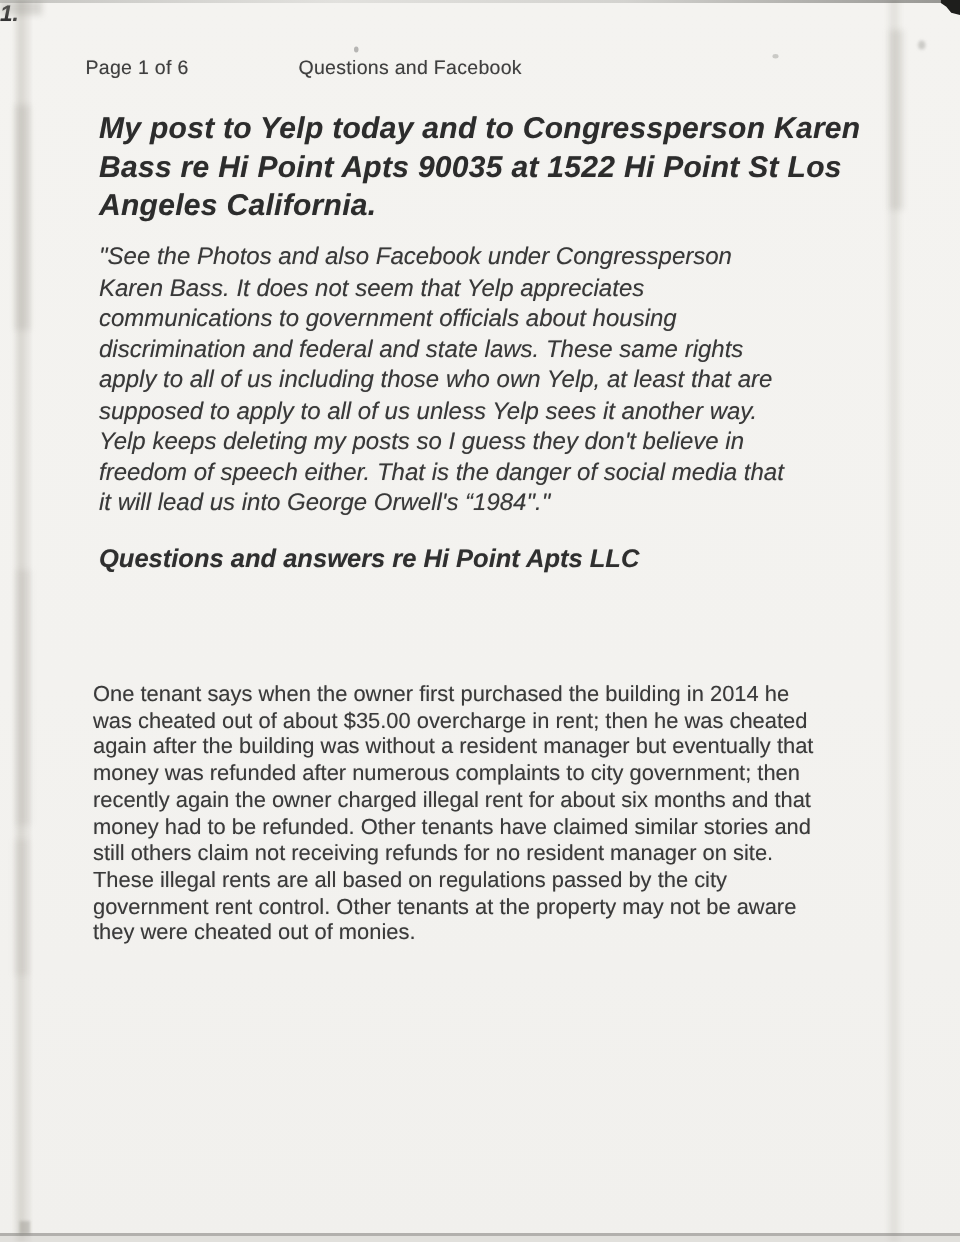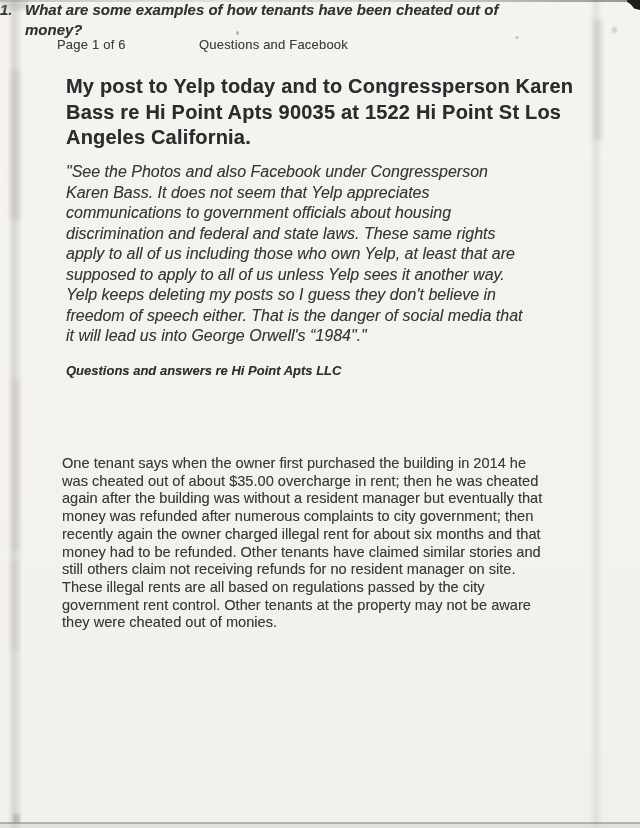--- a/index.html
+++ b/index.html
@@ -12,29 +12,29 @@
     color:#3a3a3a;
   }
   .page *{box-sizing:border-box;}
   .txt{position:absolute;white-space:pre-line;text-shadow:0 0 0.5px rgba(70,70,70,0.45);}
   .header-text{font-size:13px;color:#3f3f3f;letter-spacing:0.2px;}
   .hdr-page{left:57px;top:37px;}
   .hdr-title{left:199px;top:37px;}
   .title{
     left:66px;top:74px;width:525px;
     font-size:20px;font-weight:700;line-height:25.5px;
-    color:#2c2c2c;letter-spacing:0.2px;
+    color:#2c2c2c;letter-spacing:0.2px;font-style:italic;
   }
   .quote{
     left:66px;top:162px;width:520px;
     font-size:16px;font-style:italic;line-height:20.5px;color:#383838;
   }
   .section-heading{
     left:66px;top:363px;width:520px;
-    font-size:13px;font-weight:700;font-style:italic;color:#2f2f2f;
+    font-size:17px;font-weight:700;font-style:italic;color:#2f2f2f;
   }
   .question{
     left:63px;top:403px;width:530px;
     display:flex;align-items:flex-start;
     font-size:15px;font-weight:700;font-style:italic;line-height:19.5px;color:#333;
   }
   .q-num{width:25px;flex:0 0 25px;white-space:pre-line;text-shadow:0 0 0.5px rgba(70,70,70,0.45);}
   .q-text{white-space:pre-line;text-shadow:0 0 0.5px rgba(70,70,70,0.45);}
   .answer{
     left:62px;top:455px;width:525px;
@@ -107,22 +107,20 @@
 apply to all of us including those who own Yelp, at least that are
 supposed to apply to all of us unless Yelp sees it another way.
 Yelp keeps deleting my posts so I guess they don't believe in
 freedom of speech either. That is the danger of social media that
 it will lead us into George Orwell's “1984"."</div>
 
   <div class="txt section-heading">Questions and answers re Hi Point Apts LLC</div>
 
   <div class="question">
     <span class="q-num">1.</span>
-    <span class="q-text">What are some examples of how tenants have been cheated out of
-money?</span>
   </div>
 
   <div class="txt answer">One tenant says when the owner first purchased the building in 2014 he
 was cheated out of about $35.00 overcharge in rent; then he was cheated
 again after the building was without a resident manager but eventually that
 money was refunded after numerous complaints to city government; then
 recently again the owner charged illegal rent for about six months and that
 money had to be refunded. Other tenants have claimed similar stories and
 still others claim not receiving refunds for no resident manager on site.
 These illegal rents are all based on regulations passed by the city

